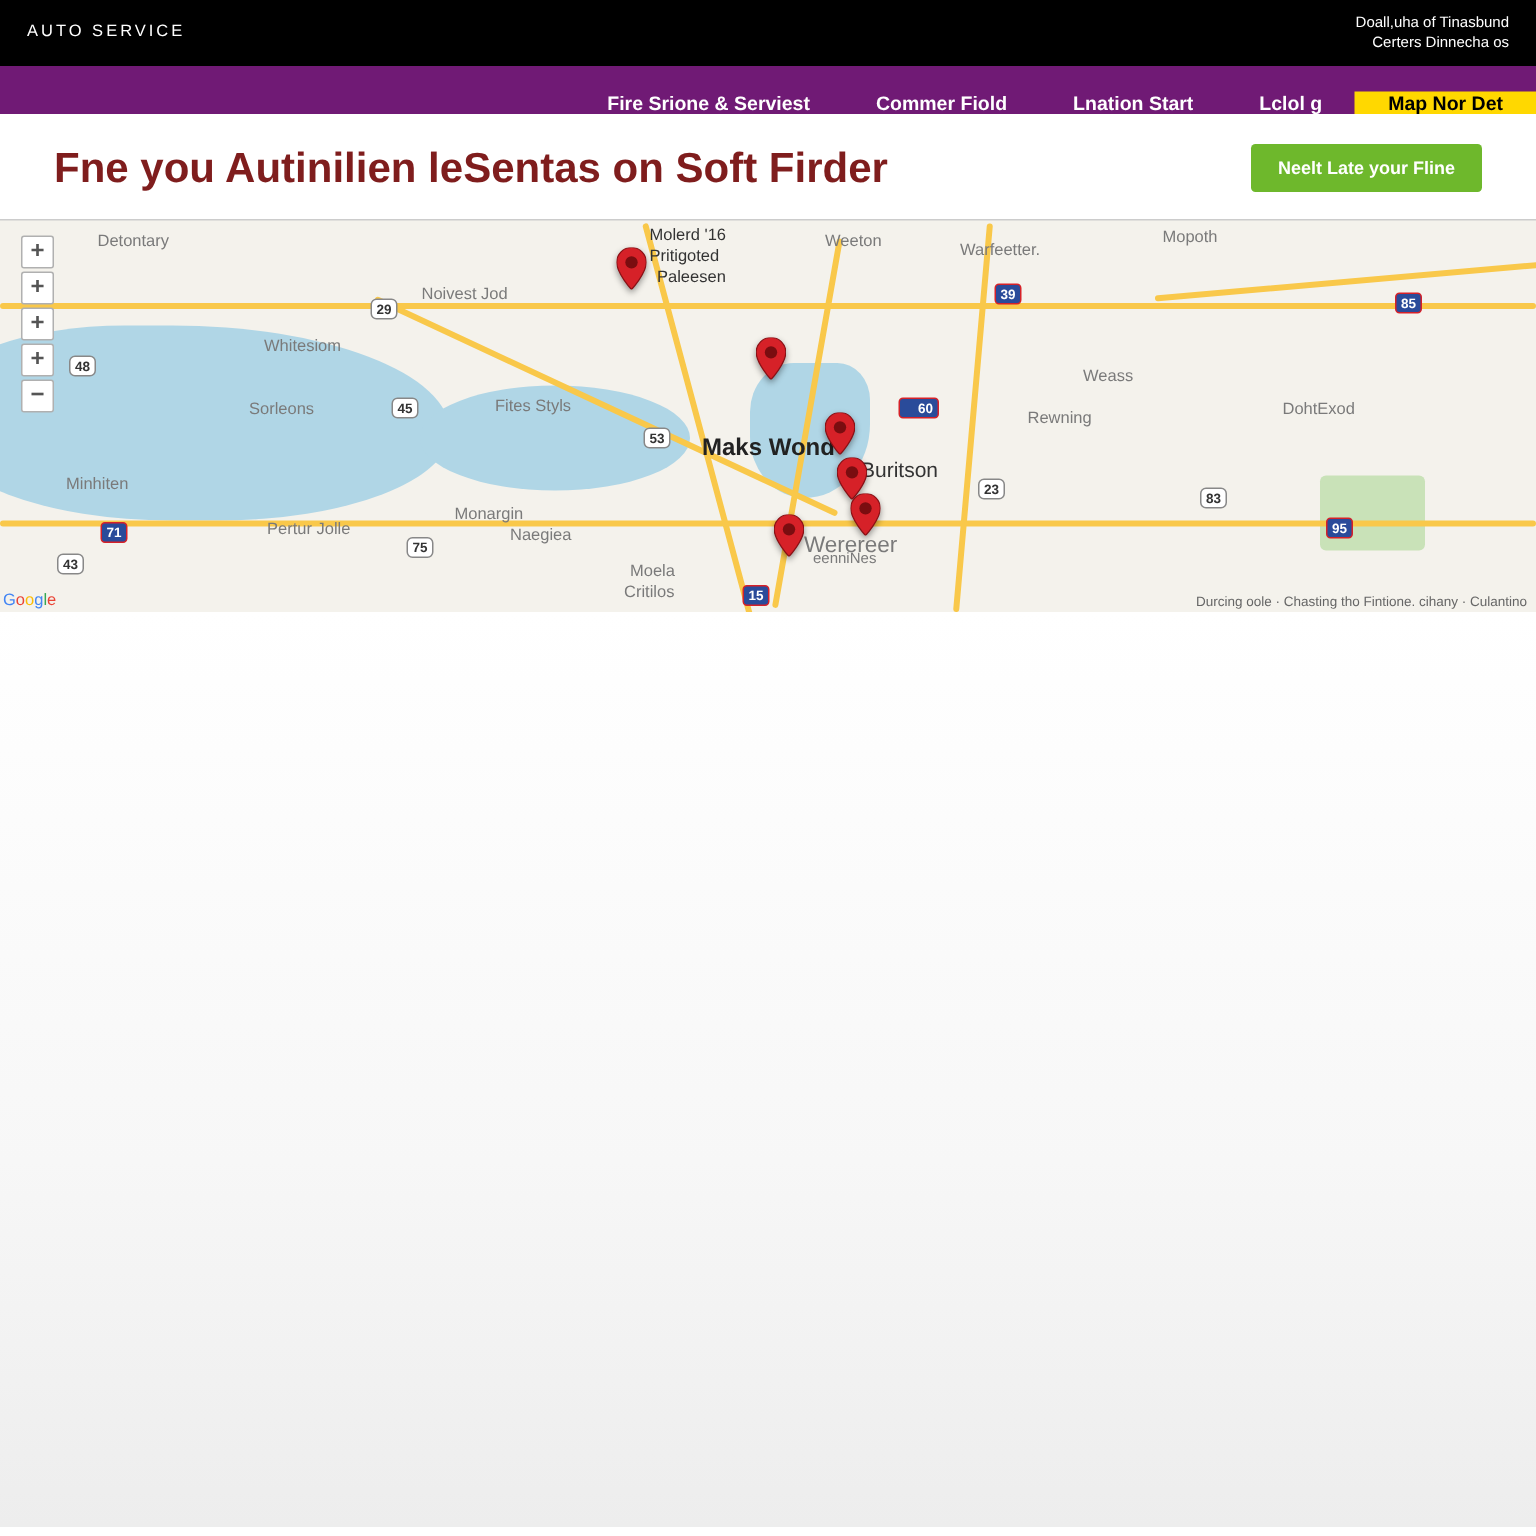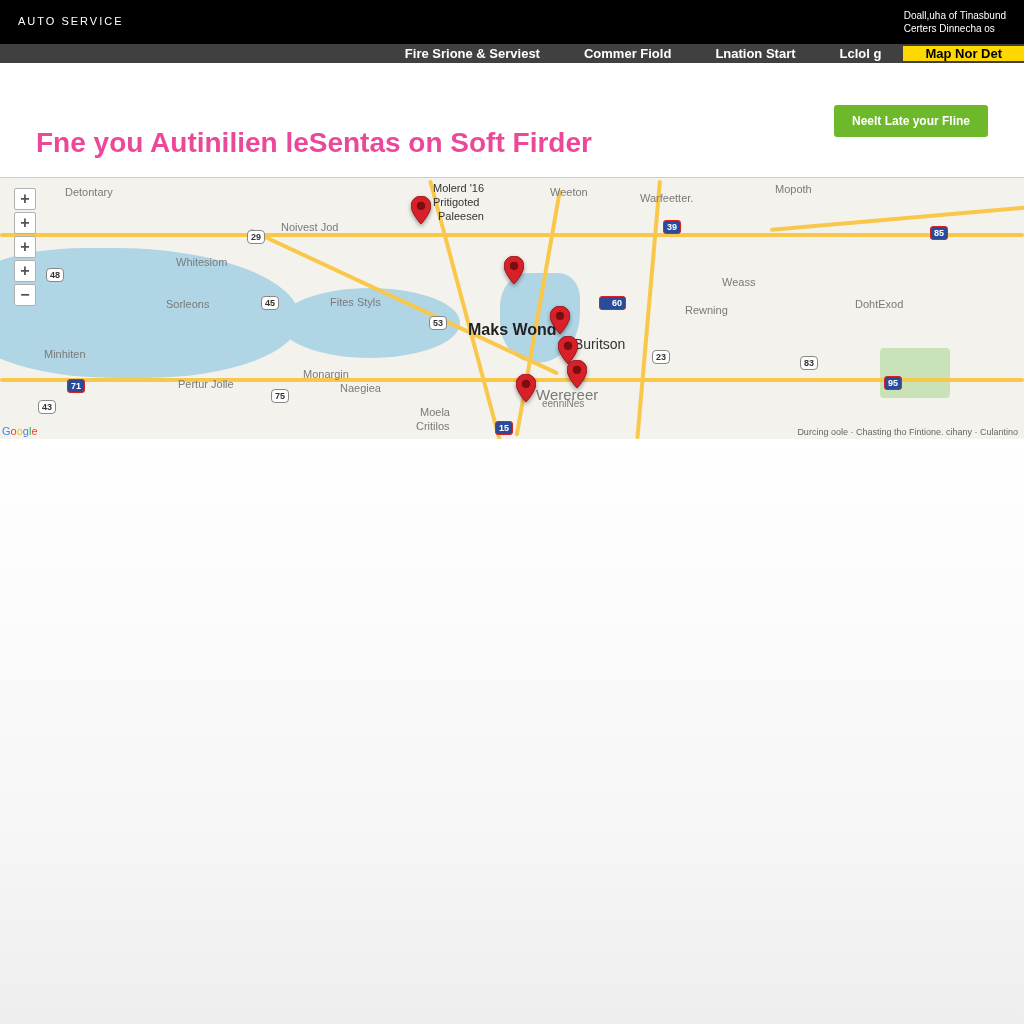--- a/index.html
+++ b/index.html
@@ -34,31 +34,32 @@
       line-height: 0.9;
     }
     .logo-sub {
       font-size: 11px;
       color: #fff;
       letter-spacing: 2px;
       text-align: right;
       margin-top: -2px;
     }
     .top-right {
+      text-align: right;
       color: #fff;
       font-size: 10px;
       line-height: 1.3;
       margin-left: 32px;
     }
     .nav-bar {
-      background: #404040;
-      height: 19px;
+      background: #701a75;
+      height: 32px;
       display: flex;
       justify-content: flex-end;
-      align-items: center;
+      align-items: flex-end;
     }
     .nav-item {
       color: #fff;
       font-size: 13px;
       font-weight: bold;
       padding: 0 22px;
       display: flex;
       align-items: center;
       cursor: pointer;
     }
@@ -68,22 +69,21 @@
     }
     .page-header {
       display: flex;
       justify-content: space-between;
       align-items: center;
       padding: 20px 36px 18px 36px;
     }
     .page-title {
       font-size: 28px;
       font-weight: 700;
-      color: #ec4899;
-      margin-top: 44px;
+      color: #7f1d1d;
     }
     .action-btn {
       background: #6eb82c;
       color: #fff;
       border: none;
       padding: 9px 18px;
       font-size: 12px;
       font-weight: bold;
       border-radius: 3px;
       cursor: pointer;

